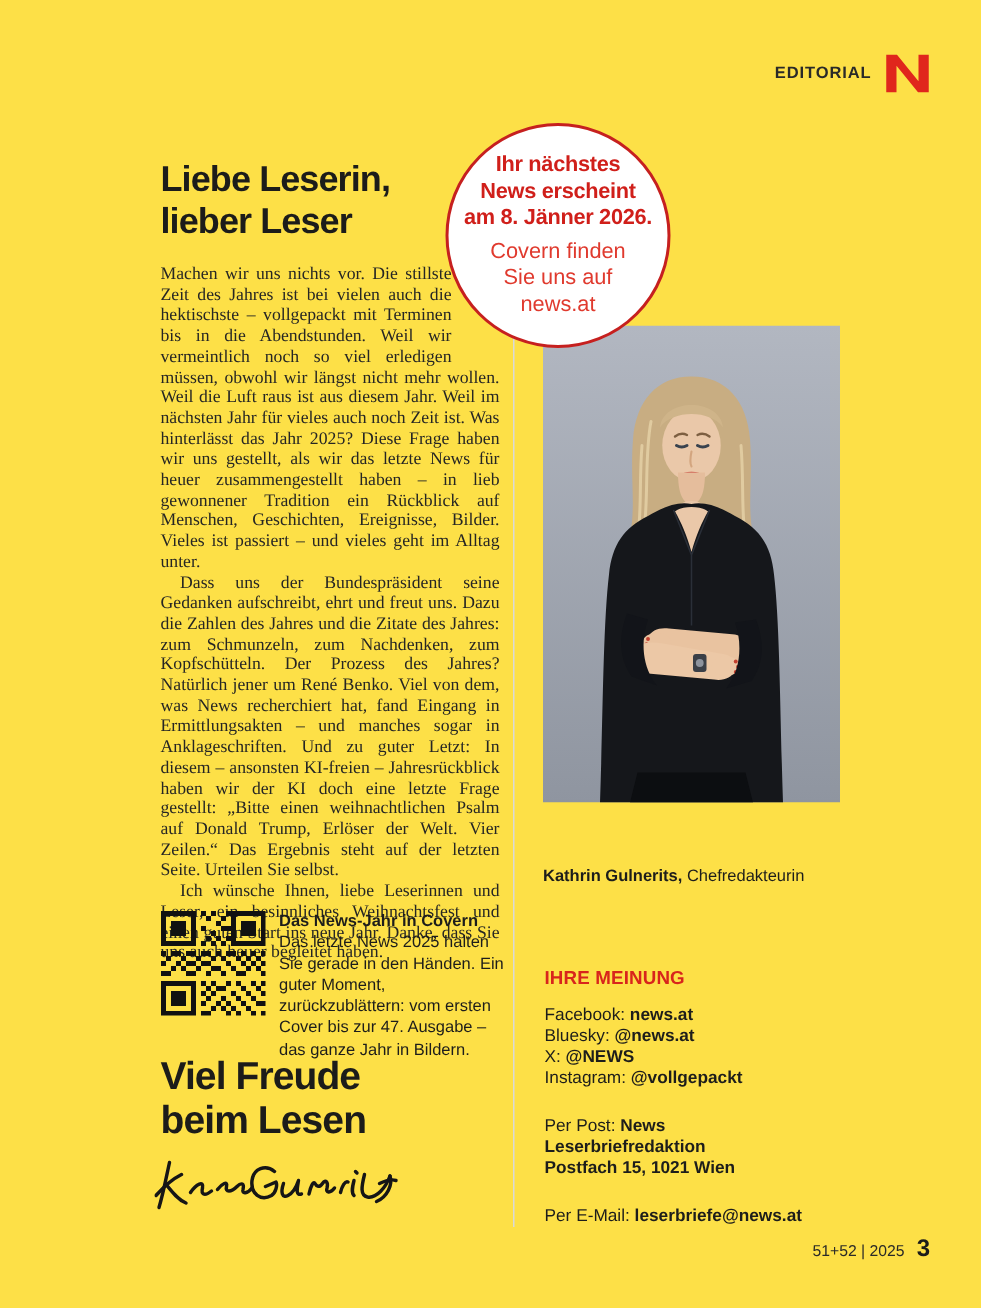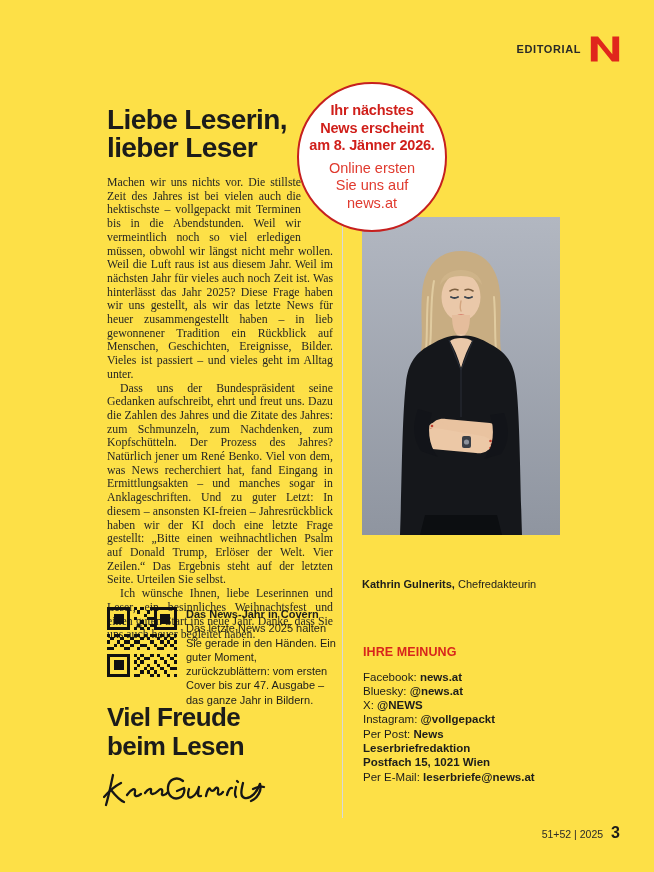--- a/index.html
+++ b/index.html
@@ -5,21 +5,21 @@
   html,body{margin:0;padding:0;background:#ffffff;}
   .page{position:relative;width:654px;height:872px;background:#fde047;overflow:hidden;
         font-family:"Liberation Sans",sans-serif;color:#1d1d1b;}
 
   
   .editorial{position:absolute;top:36px;right:34px;display:flex;align-items:center;gap:9px;}
   .editorial .label{font-size:11px;font-weight:700;letter-spacing:.6px;color:#2a2a28;}
   .news-logo{width:30px;height:26px;display:block;}
 
   
-  .headline{position:absolute;left:107px;top:106px;font-weight:800;font-size:28px;
+  .headline{position:absolute;left:107px;top:106px;font-weight:800;font-size:24px;
             line-height:28px;letter-spacing:-0.6px;color:#1c1c1a;}
 
   
   .badge{position:absolute;left:297px;top:82px;width:150px;height:150px;border-radius:50%;
          background:#ffffff;border:2.5px solid #c6201f;box-sizing:border-box;z-index:3;
          display:flex;flex-direction:column;align-items:center;justify-content:center;text-align:center;}
   .badge .bold-line{font-size:14.5px;line-height:17.5px;font-weight:800;color:#d01f1a;letter-spacing:-0.2px;}
   .badge .reg-line{font-size:14.5px;line-height:17.5px;font-weight:400;color:#e03a2e;}
   .badge .spacer{height:5px;}
 
@@ -48,21 +48,21 @@
 
   
   .closing{position:absolute;left:107px;top:703px;font-weight:800;font-size:26px;
            line-height:29px;letter-spacing:-0.6px;color:#1c1c1a;}
   .signature{position:absolute;left:103px;top:768px;width:175px;height:46px;}
 
   
   .contact{position:absolute;left:363px;top:645px;width:210px;font-size:11.5px;line-height:14px;}
   .contact .red-heading{color:#d8251c;font-weight:800;font-size:12.5px;line-height:15.5px;letter-spacing:.1px;}
   .contact .block{margin-top:9px;}
-  .contact .block.gap{margin-top:1px;}
+  .contact .block.gap{margin-top:18px;}
   .contact .row .val{font-weight:700;}
   .contact .bold-line{font-weight:700;}
 
   
   .footer{position:absolute;top:824px;right:34px;display:flex;align-items:baseline;gap:8px;}
   .footer .issue{font-size:10.5px;color:#2a2a28;}
   .footer .pagenum{font-size:16px;font-weight:800;color:#1c1c1a;}
 </style>
 </head>
 <body>
@@ -79,21 +79,21 @@
   <div class="headline">
     <div>Liebe Leserin,</div>
     <div>lieber Leser</div>
   </div>
 
   <div class="badge">
     <div class="bold-line">Ihr nächstes</div>
     <div class="bold-line">News erscheint</div>
     <div class="bold-line">am 8. Jänner 2026.</div>
     <div class="spacer"></div>
-    <div class="reg-line">Online ersten</div>
+    <div class="reg-line">Covern finden</div>
     <div class="reg-line">Sie uns auf</div>
     <div class="reg-line">news.at</div>
   </div>
 
   <div class="body-col">
     <div class="badge-push"></div>
     <p>Machen wir uns nichts vor. Die stillste Zeit des Jahres ist bei vielen auch die hektischste – vollgepackt mit Terminen bis in die Abendstunden. Weil wir vermeintlich noch so viel erledigen müssen, obwohl wir längst nicht mehr wollen. Weil die Luft raus ist aus diesem Jahr. Weil im nächsten Jahr für vieles auch noch Zeit ist. Was hinterlässt das Jahr 2025? Diese Frage haben wir uns gestellt, als wir das letzte News für heuer zusammengestellt haben – in lieb gewonnener Tradition ein Rückblick auf Menschen, Geschichten, Ereignisse, Bilder. Vieles ist passiert – und vieles geht im Alltag unter.</p>
     <p>Dass uns der Bundespräsident seine Gedanken aufschreibt, ehrt und freut uns. Dazu die Zahlen des Jahres und die Zitate des Jahres: zum Schmunzeln, zum Nachdenken, zum Kopfschütteln. Der Prozess des Jahres? Natürlich jener um René Benko. Viel von dem, was News recherchiert hat, fand Eingang in Ermittlungsakten – und manches sogar in Anklageschriften. Und zu guter Letzt: In diesem – ansonsten KI-freien – Jahresrückblick haben wir der KI doch eine letzte Frage gestellt: „Bitte einen weihnachtlichen Psalm auf Donald Trump, Erlöser der Welt. Vier Zeilen.“ Das Ergebnis steht auf der letzten Seite. Urteilen Sie selbst.</p>
     <p>Ich wünsche Ihnen, liebe Leserinnen und Leser, ein besinnliches Weihnachtsfest und einen guten Start ins neue Jahr. Danke, dass Sie uns auch heuer begleitet haben.</p>
   </div>

